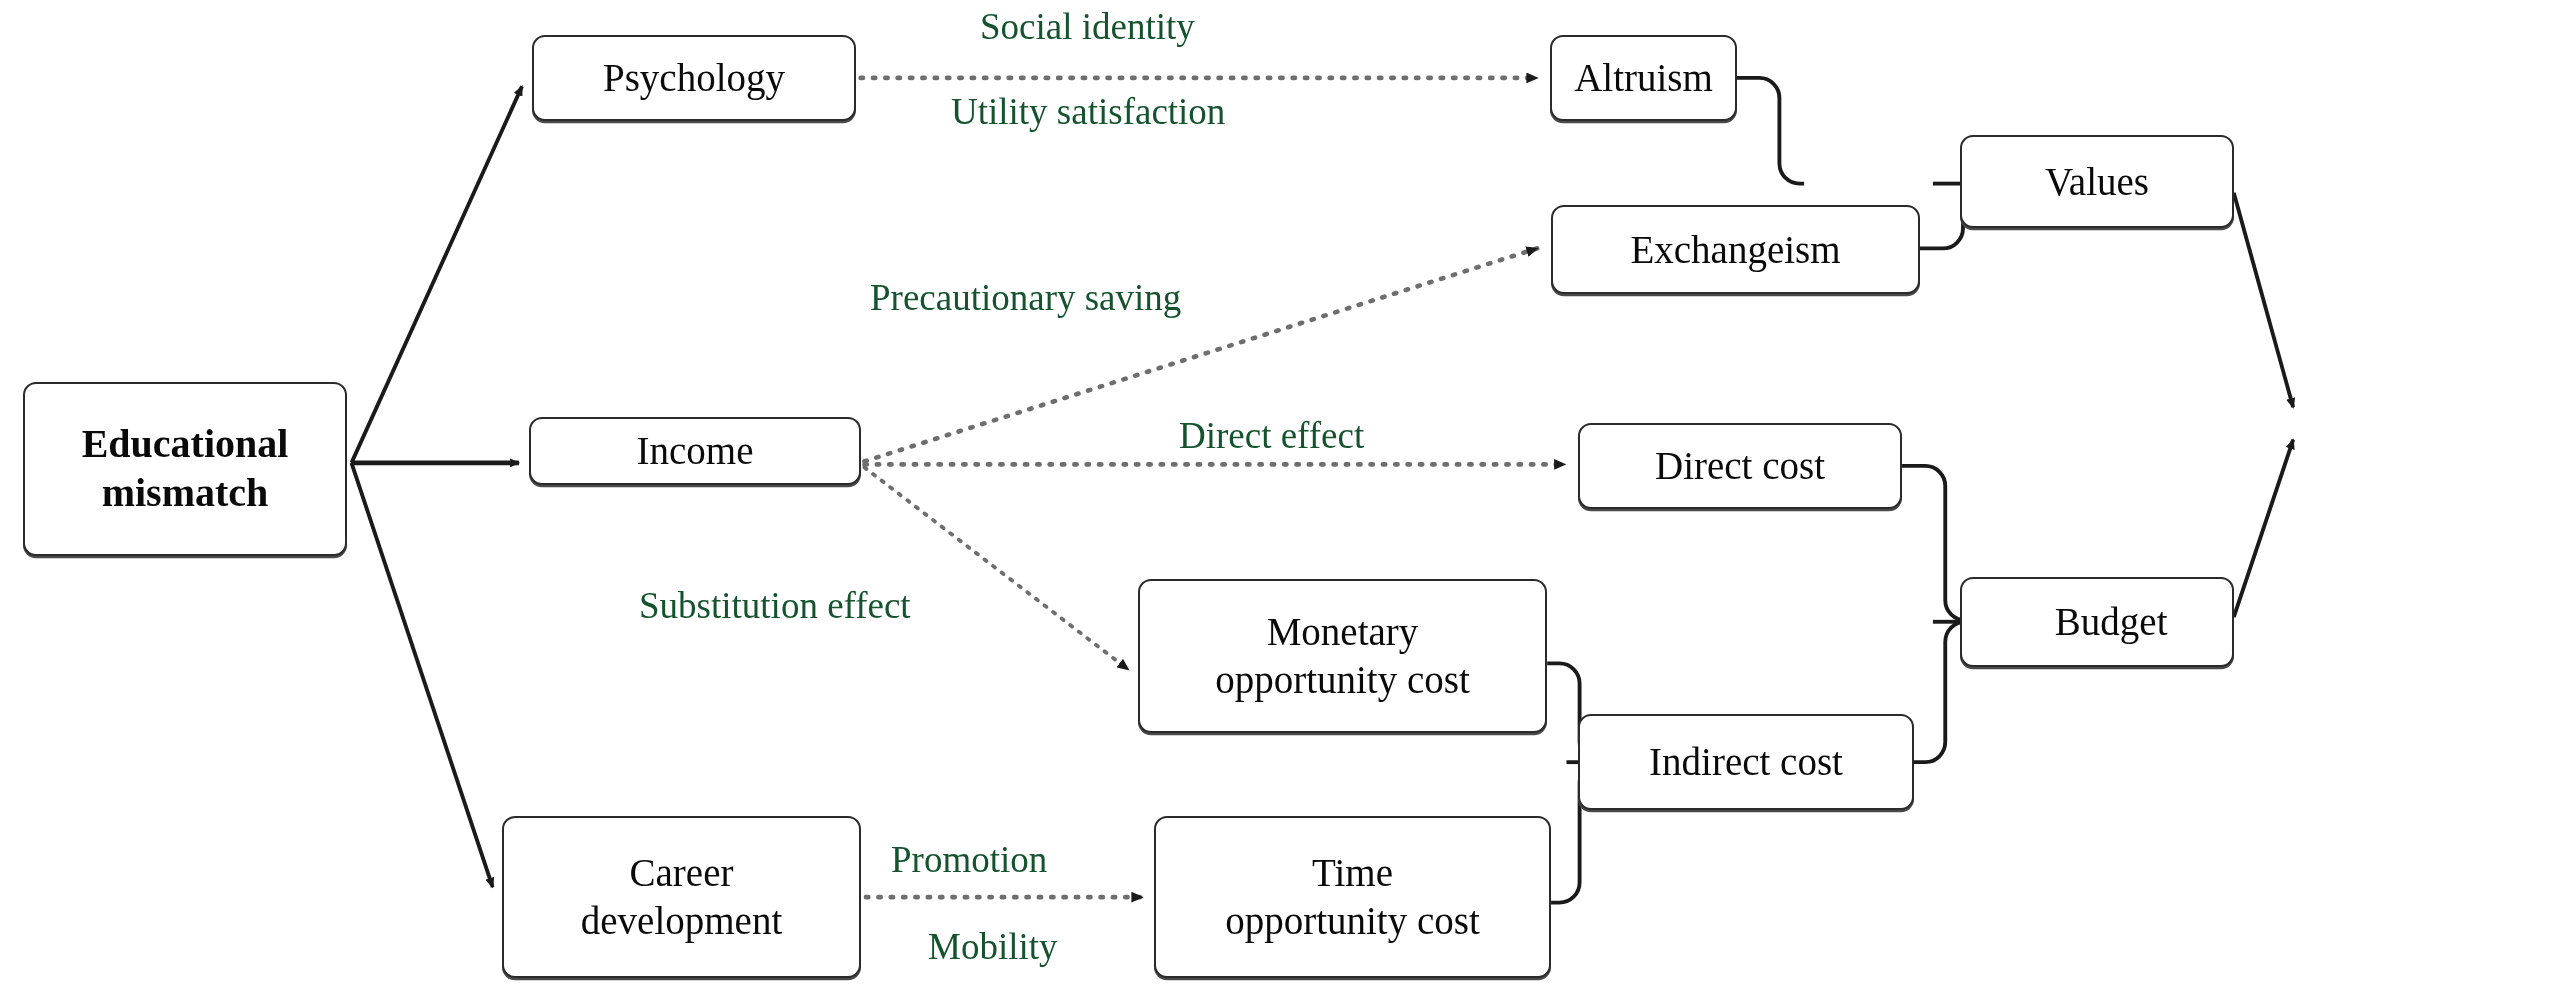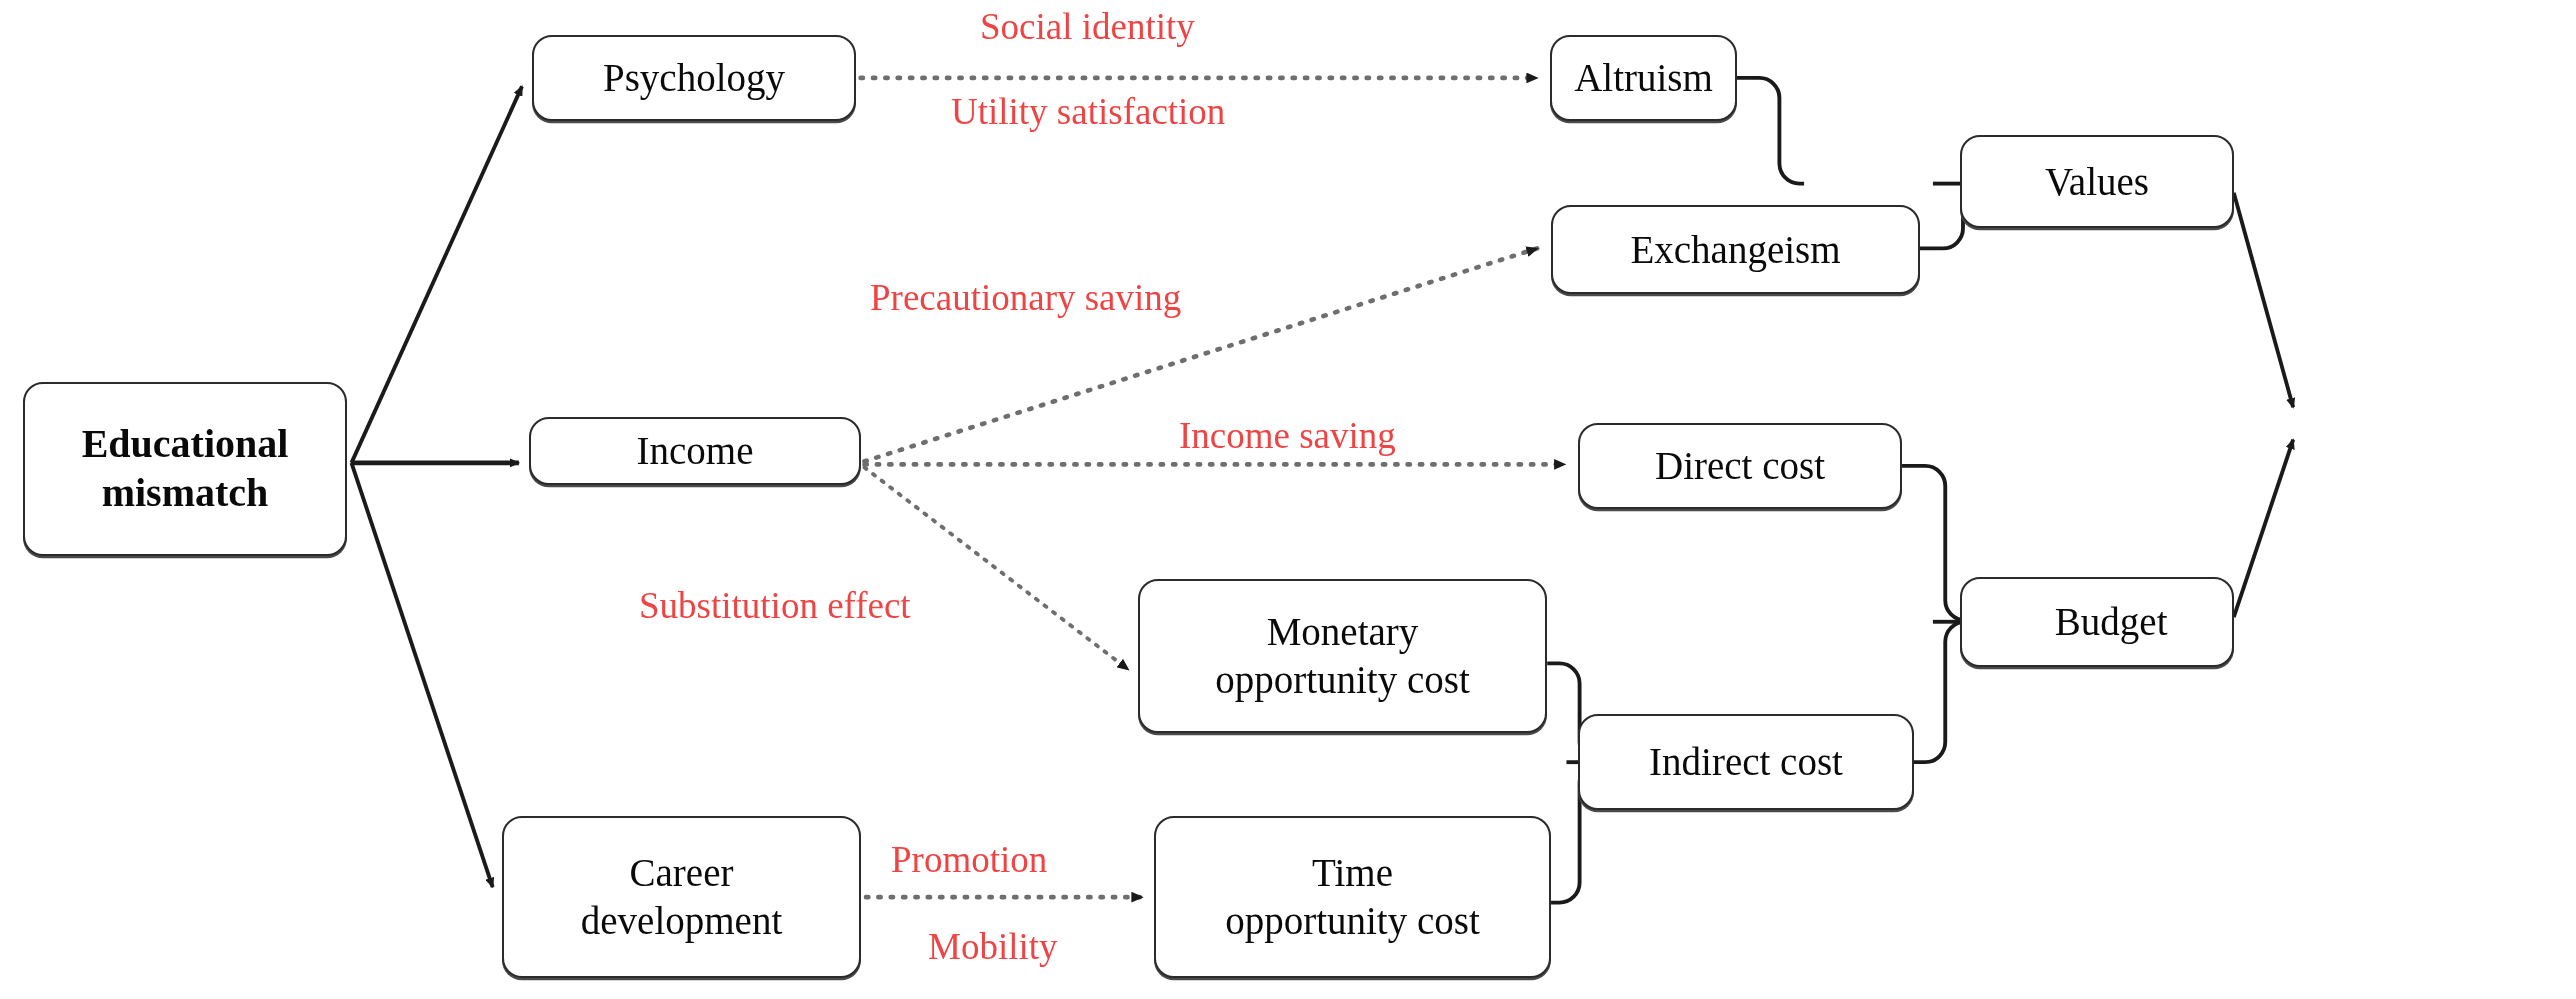--- a/index.html
+++ b/index.html
@@ -25,37 +25,37 @@
   }
   .node {
     position: absolute;
     box-sizing: border-box;
     display: flex;
     align-items: center;
     justify-content: center;
     text-align: center;
     background: #ffffff;
     border: 2.3px solid #2b2b2b;
-    border-radius: 20px;
+    border-radius: 13px;
     color: #0a0a0a;
     line-height: 1.22;
     z-index: 3;
     box-shadow: 0 2.3px 0 0 #4a4a4a;
     padding: 0 7.7px;
   }
   .node .node-label {
     display: block;
     white-space: pre-line;
   }
   .node.emphasis .node-label {
     font-weight: bold;
   }
   .edge-label {
     position: absolute;
-    color: #ef4444;
+    color: #14532d;
     white-space: nowrap;
     z-index: 4;
     background: transparent;
     line-height: 1;
   }
 </style>
 </head>
 <body>
 
 <div id="diagram-root">
@@ -174,21 +174,21 @@
     <span class="node-label">Budget</span>
   </div>
 
 
   <div class="edge-label" style="left:980px; top:7.7px; font-size:37px;">Social identity</div>
 
   <div class="edge-label" style="left:951px; top:93px; font-size:37px;">Utility satisfaction</div>
 
   <div class="edge-label" style="left:870px; top:279px; font-size:37px;">Precautionary saving</div>
 
-  <div class="edge-label" style="left:1179px; top:417px; font-size:37px;">Income saving</div>
+  <div class="edge-label" style="left:1179px; top:417px; font-size:37px;">Direct effect</div>
 
   <div class="edge-label" style="left:639px; top:587px; font-size:37px;">Substitution effect</div>
 
   <div class="edge-label" style="left:891px; top:841px; font-size:37px;">Promotion</div>
 
   <div class="edge-label" style="left:928px; top:928px; font-size:37px;">Mobility</div>
 
 </div>
 
 

